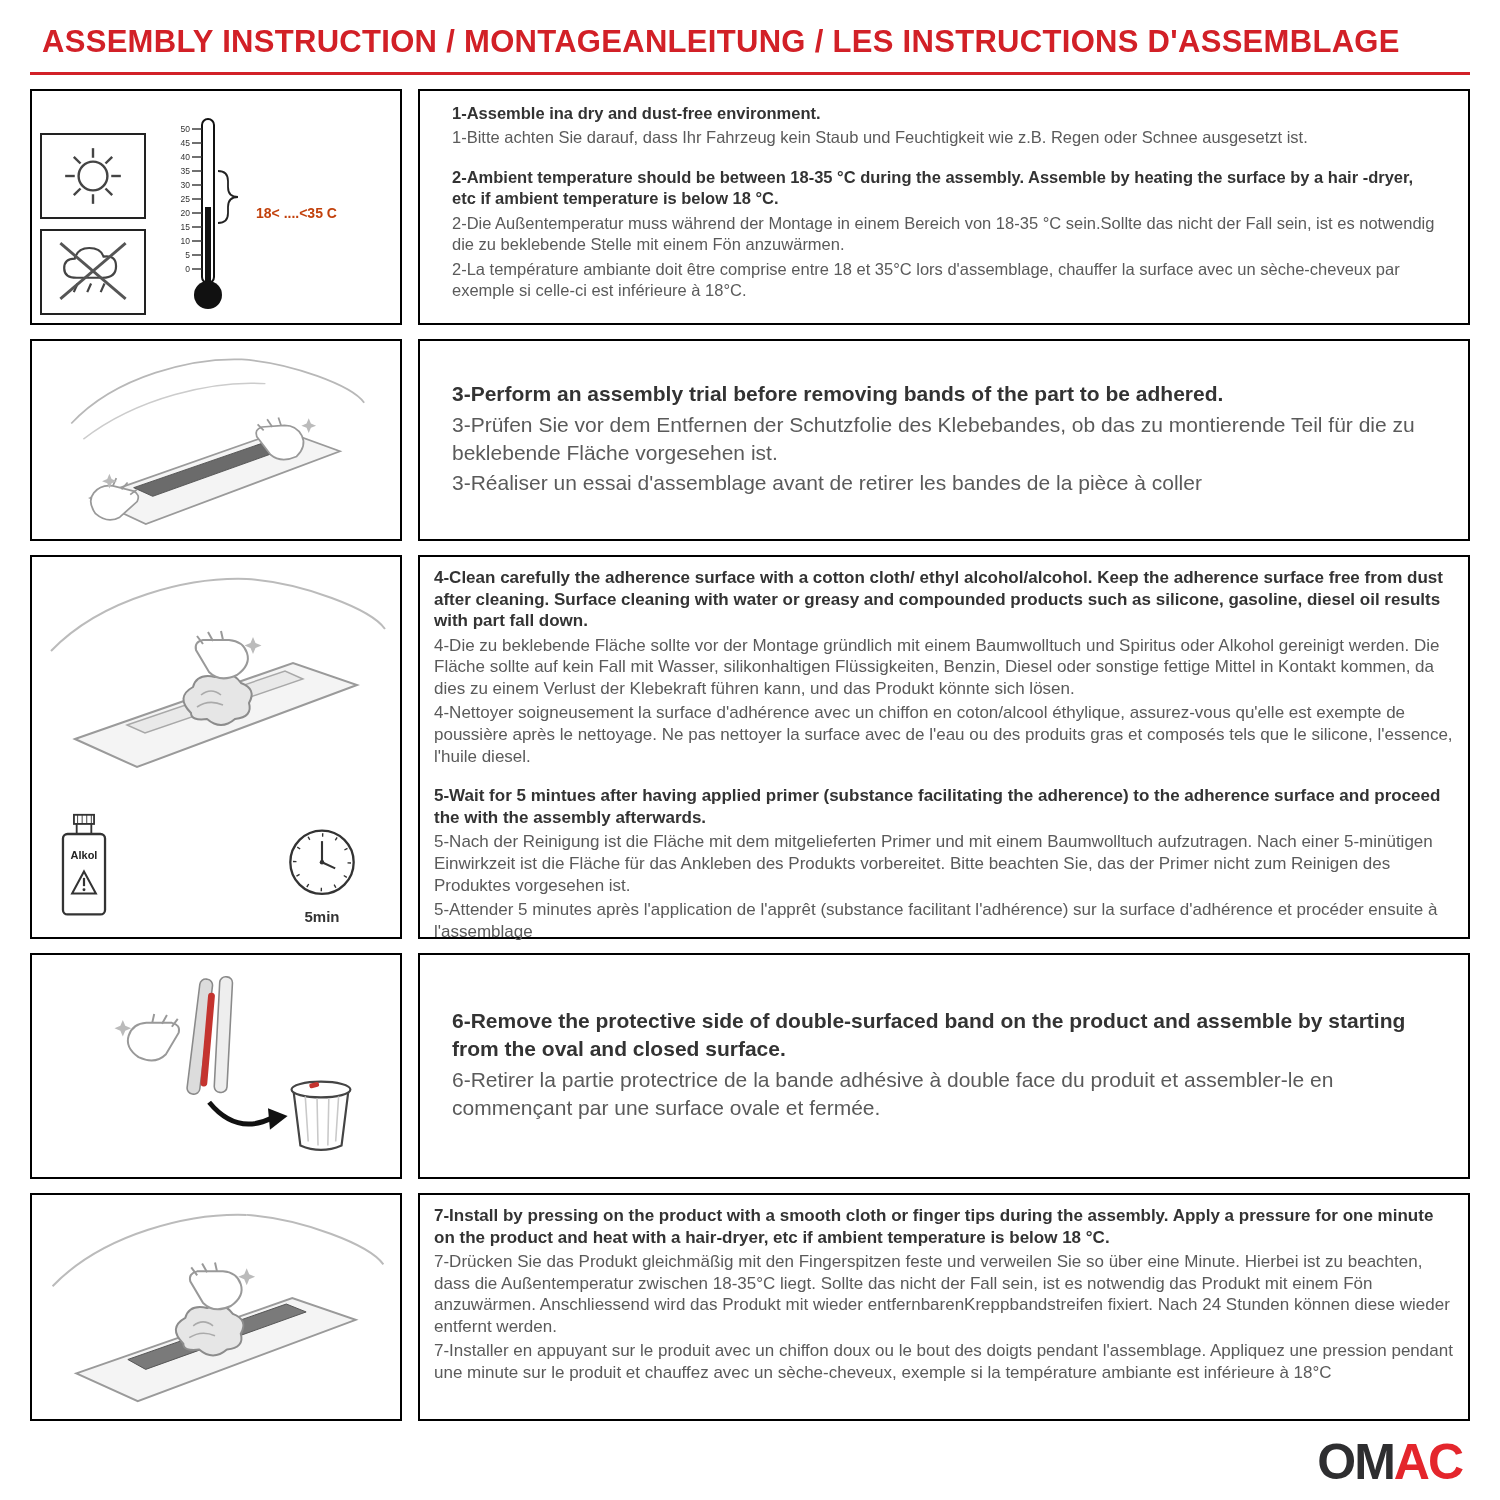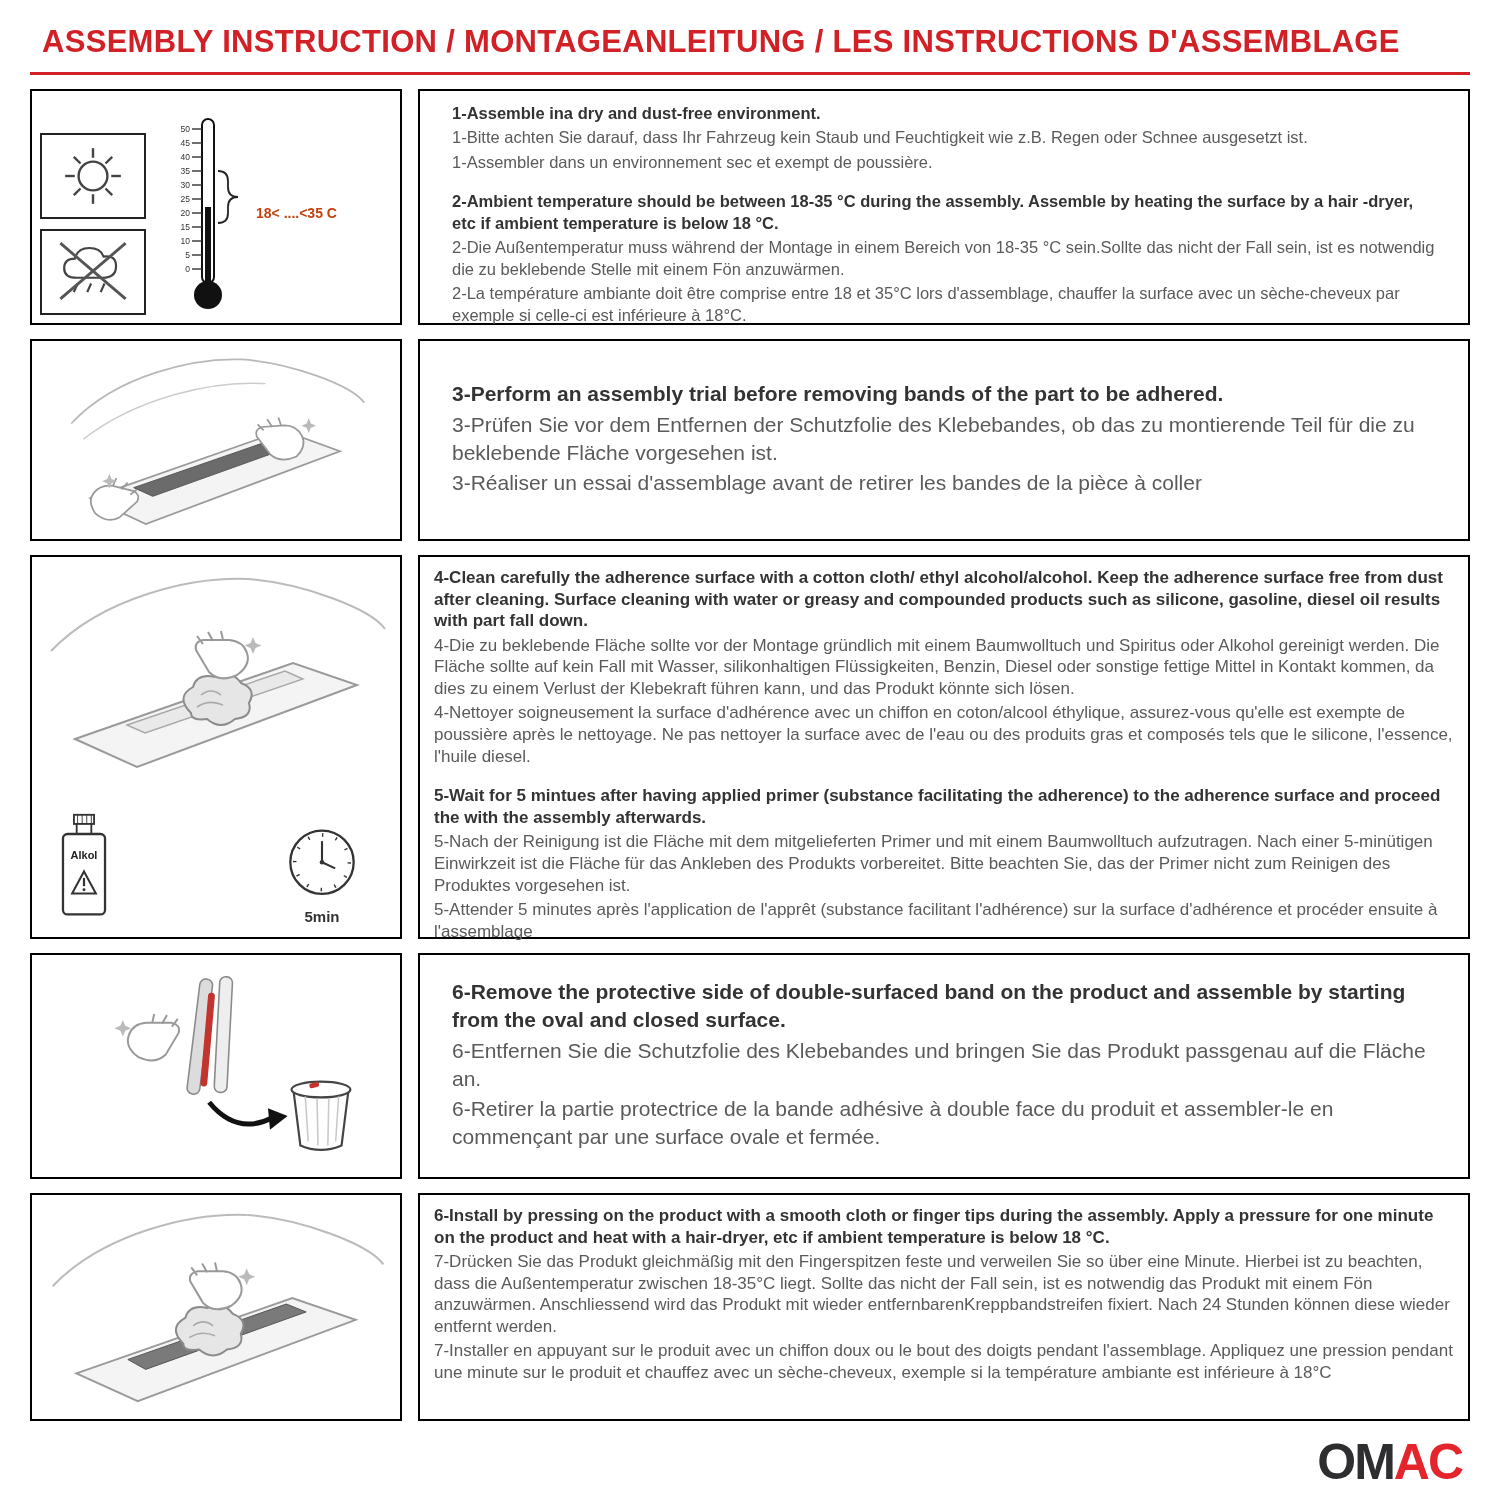--- a/index.html
+++ b/index.html
@@ -124,21 +124,20 @@
             </g>
             <path d="M68,60 Q78,60 78,70 L78,76 Q78,86 88,86 Q78,86 78,96 L78,102 Q78,112 68,112" fill="none" stroke="#222" stroke-width="1.8"></path>
           </svg>
           <div class="temp-label">18&lt; ....&lt;35 C</div>
         </div>
       </div>
     </div>
     <div class="cell txt">
       <p class="b">1-Assemble ina dry and dust-free environment.</p>
       <p>1-Bitte achten Sie darauf, dass Ihr Fahrzeug kein Staub und Feuchtigkeit wie z.B. Regen oder Schnee ausgesetzt ist.</p>
-      <p>1-Assembler dans un environnement sec et exempt de poussière.</p>
       <p class="b gap">2-Ambient temperature should be between 18-35 °C  during the assembly. Assemble by heating the surface by a hair -dryer, etc if ambient temperature is below 18 °C.</p>
       <p>2-Die Außentemperatur muss während der Montage in einem Bereich von 18-35 °C  sein.Sollte das nicht der Fall sein, ist es notwendig die zu beklebende Stelle mit einem Fön anzuwärmen.</p>
       <p>2-La température ambiante doit être comprise entre 18 et 35°C lors d'assemblage, chauffer la surface avec un sèche-cheveux par exemple si celle-ci est inférieure à 18°C.</p>
     </div>
   </div>
 
   <div class="row row2">
     <div class="cell illu">
       <svg width="100%" height="100%" viewBox="0 0 350 210" preserveAspectRatio="xMidYMid meet">
         <path d="M8,86 C60,30 150,10 205,12" fill="none" stroke="#b8b8b8" stroke-width="2"></path>
@@ -235,21 +234,20 @@
         <g transform="translate(250,120)">
           <path d="M4,10 L11,66 Q32,75 53,66 L60,10" fill="#fff" stroke="#444" stroke-width="2.2"></path>
           <ellipse cx="32" cy="9" rx="30" ry="8" fill="#fff" stroke="#444" stroke-width="2.2"></ellipse>
           <path d="M16,16 l3,46 M28,18 l1,48 M40,18 l-1,48 M50,16 l-3,46" stroke="#c9c9c9" stroke-width="1.6" fill="none"></path>
           <rect x="20" y="2" width="10" height="5" rx="2" transform="rotate(-14 25 4)" fill="#c4342f"></rect>
         </g>
       </svg>
     </div>
     <div class="cell txt center">
       <p class="b">6-Remove the protective side of double-surfaced band on the product and assemble by starting from the oval and closed surface.</p>
-      <p>6-Entfernen Sie die Schutzfolie des Klebebandes und bringen Sie das Produkt passgenau auf die Fläche an.</p>
       <p>6-Retirer la partie protectrice de la bande adhésive à double face du produit et assembler-le en commençant par une surface ovale et fermée.</p>
     </div>
   </div>
 
   <div class="row row5">
     <div class="cell illu">
       <svg width="100%" height="100%" viewBox="0 0 350 210" preserveAspectRatio="xMidYMid meet">
         <path d="M10,84 C62,30 150,10 206,12" fill="none" stroke="#bbbbbb" stroke-width="2"></path>
         <path d="M206,12 C262,16 330,42 344,62" fill="none" stroke="#bbbbbb" stroke-width="2"></path>
         <polygon points="34,172 252,96 316,118 96,200" fill="#f4f4f4" stroke="#9a9a9a" stroke-width="2"></polygon>
@@ -259,21 +257,21 @@
           <path d="M152,124 q10,-8 20,0 M148,136 q12,-8 26,-2" fill="none" stroke="#aaa" stroke-width="1.6"></path>
         </g>
         <g>
           <path d="M190,104 q14,-10 10,-22 q-4,-12 -18,-13 l-26,0 q-9,2 -7,10 l13,22 q11,11 28,3 z" fill="#fff" stroke="#999" stroke-width="2"></path>
           <path d="M176,69 l-2,-9 M166,70 l-5,-9 M156,73 l-6,-8" stroke="#999" stroke-width="2" fill="none"></path>
           <path d="M206,66 l2.5,6 6,2.5 -6,2.5 -2.5,6 -2.5,-6 -6,-2.5 6,-2.5 z" fill="#bbb"></path>
         </g>
       </svg>
     </div>
     <div class="cell txt">
-      <p class="b">6-Install by pressing on the product with a smooth cloth or finger tips during the assembly. Apply a pressure for one minute on the product and heat with a hair-dryer, etc if ambient temperature is below 18 °C.</p>
+      <p class="b">7-Install by pressing on the product with a smooth cloth or finger tips during the assembly. Apply a pressure for one minute on the product and heat with a hair-dryer, etc if ambient temperature is below 18 °C.</p>
       <p>7-Drücken Sie das Produkt gleichmäßig mit den Fingerspitzen feste und verweilen Sie so über eine Minute. Hierbei ist zu beachten, dass die Außentemperatur zwischen 18-35°C liegt. Sollte das nicht der Fall sein, ist es notwendig das Produkt mit einem Fön anzuwärmen. Anschliessend wird das Produkt mit wieder entfernbarenKreppbandstreifen fixiert. Nach 24 Stunden können diese wieder entfernt werden.</p>
       <p>7-Installer en appuyant sur le produit avec un chiffon doux ou le bout des doigts pendant l'assemblage. Appliquez une pression pendant une minute sur le produit et chauffez avec un sèche-cheveux, exemple si la température ambiante est inférieure à 18°C</p>
     </div>
   </div>
 
   <div class="logo-row">
     <div class="logo">
       <span class="dark">OM</span><span class="red">AC</span>
     </div>
   </div>

